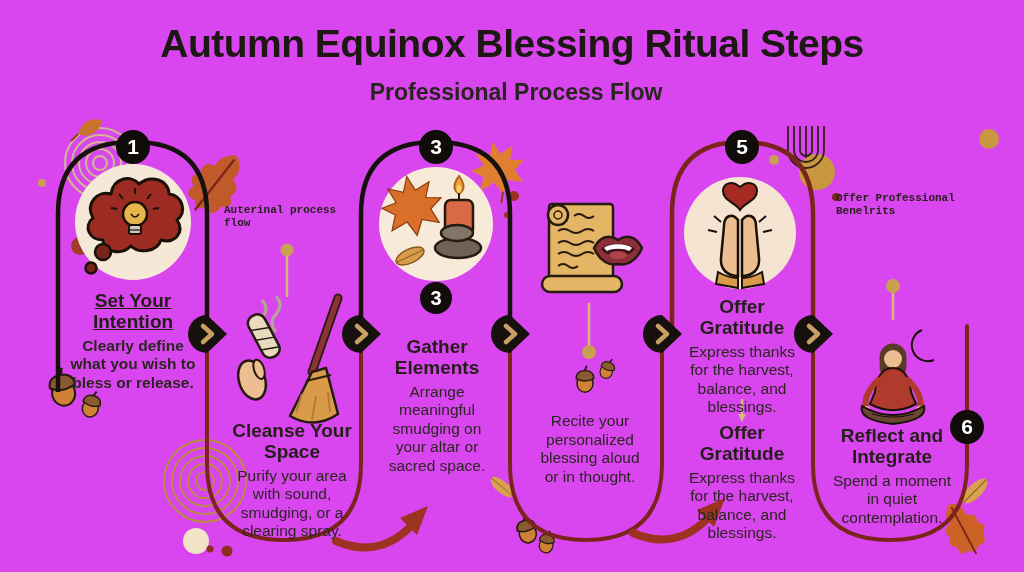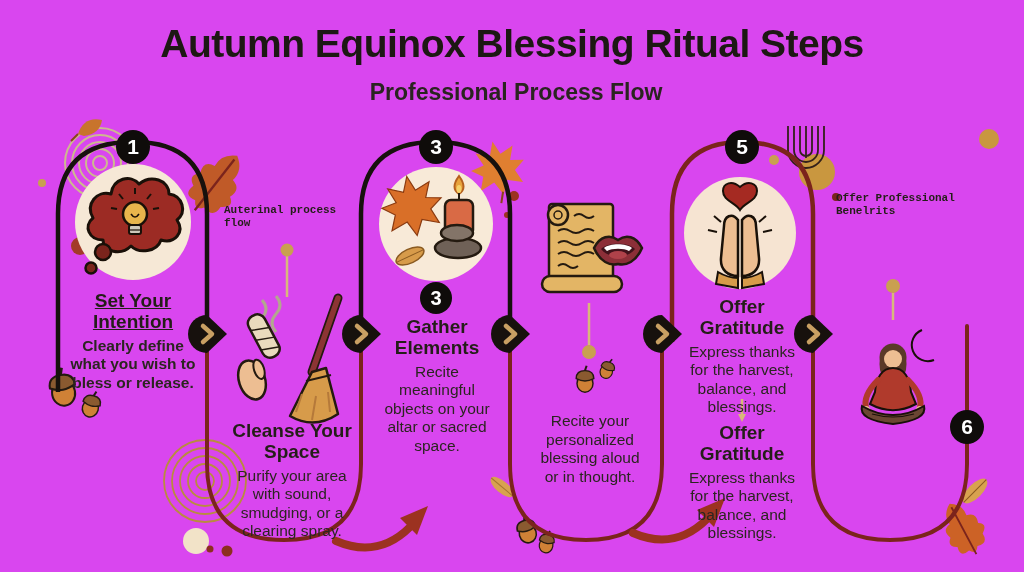--- a/index.html
+++ b/index.html
@@ -282,33 +282,37 @@
     <h3 style="max-width:120px;text-decoration:underline;">Set Your Intention</h3>
     <p style="max-width:128px;font-weight:bold;">Clearly define what you wish to bless or release.</p>
   </div>
 
   <div class="lbl" style="left:224px;top:204px;width:128px;">Auterinal process flow</div>
   <div class="tb" style="left:226px;top:420px;width:132px;">
     <h3 class="ta-l">Cleanse Your Space</h3>
     <p style="max-width:118px;">Purify your area with sound, smudging, or a clearing spray.</p>
   </div>
 
-  <div class="tb" style="left:369px;top:316px;width:136px;">
+  <div class="tb" style="left:369px;top:336px;width:136px;">
     <h3>Gather Elements</h3>
-    <p style="max-width:112px;">Recite meaningful objects on your altar or sacred space.</p>
+    <p style="max-width:112px;">Arrange meaningful smudging on your altar or sacred space.</p>
   </div>
 
   <div class="tb" style="left:524px;top:412px;width:132px;">
     <p style="max-width:112px;">Recite your personalized blessing aloud or in thought.</p>
   </div>
 
   <div class="tb" style="left:680px;top:296px;width:124px;">
     <h3 style="max-width:90px;">Offer Gratitude</h3>
     <p style="max-width:116px;">Express thanks for the harvest, balance, and blessings.</p>
   </div>
   <div class="tb" style="left:680px;top:422px;width:124px;">
     <h3 style="max-width:90px;">Offer Gratitude</h3>
     <p style="max-width:116px;">Express thanks for the harvest, balance, and blessings.</p>
   </div>
 
   <div class="lbl" style="left:836px;top:192px;width:120px;">Offer Professional Benelrits</div>
+  <div class="tb" style="left:824px;top:425px;width:136px;">
+    <h3 style="max-width:120px;">Reflect and Integrate</h3>
+    <p style="max-width:132px;">Spend a moment in quiet contemplation.</p>
+  </div>
 
 </div>
 
 </body></html>

